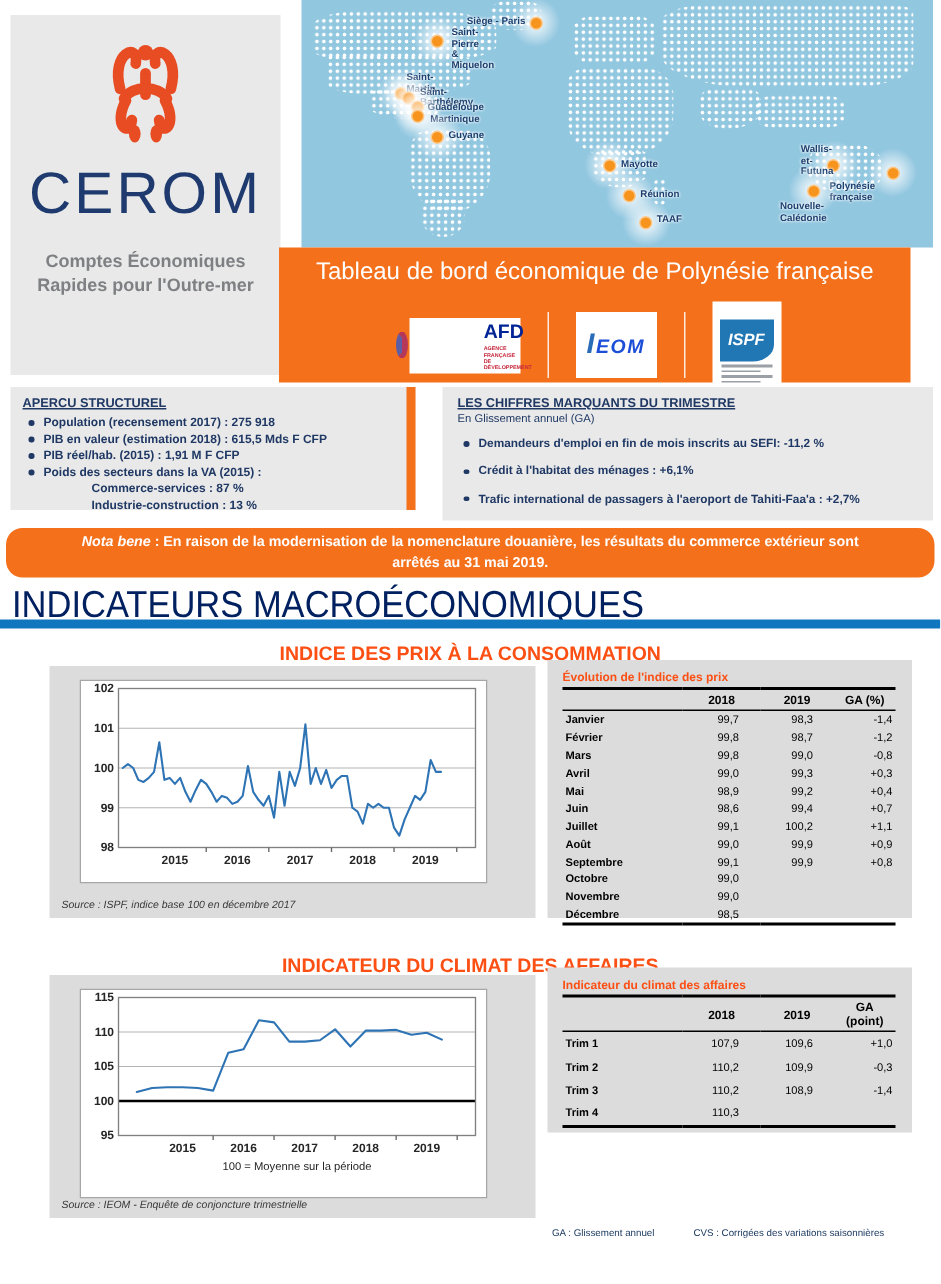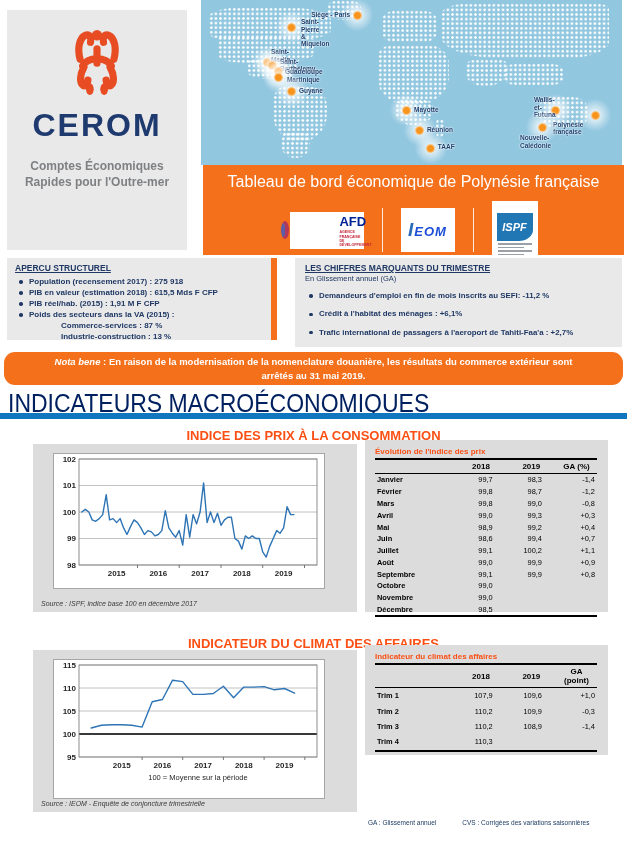--- a/index.html
+++ b/index.html
@@ -3,35 +3,35 @@
 <meta charset="utf-8">
 <style>
   html,body{margin:0;padding:0;background:#ffffff;}
   .page{position:relative;width:627px;height:856px;background:#fff;overflow:hidden;
         font-family:"Liberation Sans",sans-serif;color:#1F3864;}
   svg text{font-family:"Liberation Sans",sans-serif;}
 
   
   .cerom-box{position:absolute;left:7px;top:10px;width:180px;height:240px;background:#E9E9E9;text-align:center;}
   .tiki{margin-top:14px;}
-  .cerom-word{font-size:32px;font-weight:bold;color:#1E3A6E;letter-spacing:2px;margin-top:2px;}
+  .cerom-word{font-size:39px;font-weight:normal;color:#1E3A6E;letter-spacing:2px;margin-top:2px;}
   .cerom-sub{margin-top:14px;font-size:12px;font-weight:bold;color:#7E8083;line-height:1.35;}
 
   .map{position:absolute;left:201px;top:0;width:421px;height:165px;background:#92C7E0;overflow:hidden;}
   .dots{position:absolute;background-image:radial-gradient(circle,#FFFFFF 1.05px,rgba(255,255,255,0) 1.45px);
         background-size:4.6px 4.6px;}
   .marker{position:absolute;width:0;height:0;}
   .marker .glow{position:absolute;left:-17px;top:-17px;width:34px;height:34px;border-radius:50%;
         background:radial-gradient(circle,rgba(255,255,255,.95) 0%,rgba(255,255,255,0) 68%);}
   .marker .dot{position:absolute;left:-4.5px;top:-4.5px;width:9px;height:9px;border-radius:50%;
         background:#F7941E;border:1.5px solid #FBC98C;box-sizing:border-box;}
   .marker .mlabel{position:absolute;font-size:6.5px;font-weight:bold;color:#1C3F6E;white-space:pre-line;
         line-height:1.15;text-shadow:0 0 2px #fff,0 0 2px #fff;}
 
-  .banner{position:absolute;left:203px;top:165px;width:421px;height:90px;background:#F4701B;}
+  .banner{position:absolute;left:186px;top:165px;width:421px;height:90px;background:#F4701B;}
   .banner-title{padding-top:8px;text-align:center;color:#fff;font-size:16px;}
   .logo-row{position:absolute;left:0;right:0;top:36px;display:flex;justify-content:center;align-items:center;gap:18px;}
   .logo-divider{width:1px;height:44px;background:rgba(255,255,255,.85);}
   .logo-afd{width:74px;height:37px;background:#fff;display:flex;align-items:center;justify-content:center;gap:4px;}
   .afd-ring{width:18px;height:18px;border-radius:50%;border:4px solid #B5375A;border-left-color:#5B5EA6;box-sizing:border-box;}
   .afd-txt{text-align:left;margin-left:46px;}
   .afd-acr{font-size:13px;font-weight:bold;color:#002395;line-height:1;}
   .afd-sub{font-size:3.6px;color:#C5273C;font-weight:bold;line-height:1.2;}
   .logo-ieom{width:54px;height:44px;background:#fff;display:flex;align-items:center;justify-content:center;}
   .ieom-text{display:block;font-style:italic;font-weight:bold;font-size:13px;color:#1d4ed8;letter-spacing:1px;}

